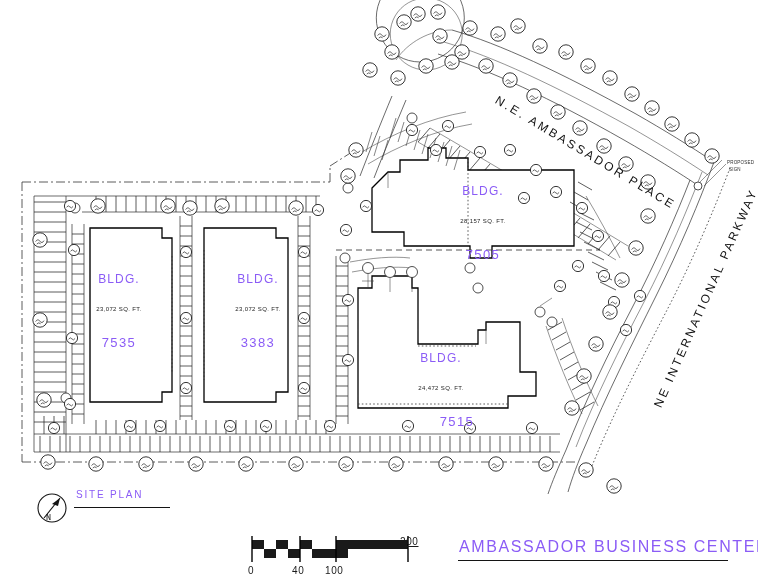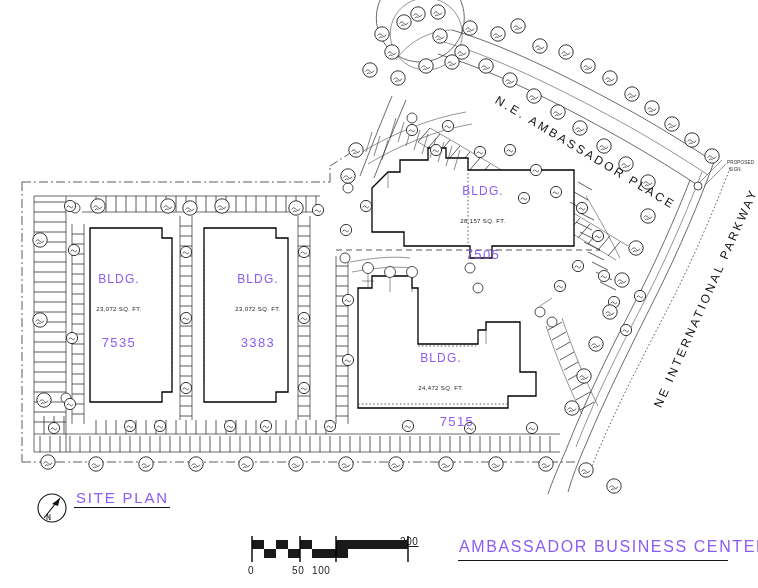--- a/index.html
+++ b/index.html
@@ -65,21 +65,21 @@
     text-align: center;
     color: #1d1d1d;
   }
   .street-lbl {
     font-size: 12px;
     letter-spacing: 2.6px;
     transform-origin: 0 0;
     color: #111;
   }
   .site-plan-lbl {
-    font-size: 15px;
+    font-size: 10px;
     letter-spacing: 1.8px;
   }
   .project-title {
     font-size: 16px;
     letter-spacing: 1.6px;
   }
   .scale-num {
     font-size: 10px;
     letter-spacing: 0.6px;
     color: #1a1a1a;
@@ -676,17 +676,17 @@
   <div class="txt micro-note" style="left:727px; top:160px;">PROPOSED</div>
   <div class="txt micro-note" style="left:729px; top:167px;">SIGN</div>
 
   <div class="txt site-plan-lbl" style="left:76px; top:489px;">SITE PLAN</div>
   <div class="underline-rule" style="left:74px; top:507px; width:96px;"></div>
 
   <div class="txt project-title" style="left:459px; top:538px;">AMBASSADOR BUSINESS CENTER</div>
   <div class="underline-rule" style="left:458px; top:560px; width:270px;"></div>
 
   <div class="txt scale-num" style="left:248px; top:565px;">0</div>
-  <div class="txt scale-num" style="left:292px; top:565px;">50</div>
-  <div class="txt scale-num" style="left:312px; top:565px;">100</div>
+  <div class="txt scale-num" style="left:292px; top:565px;">40</div>
+  <div class="txt scale-num" style="left:325px; top:565px;">100</div>
   <div class="txt scale-num" style="left:400px; top:536px;text-decoration:underline;">200</div>
 
 </div>
 
 </body></html>

